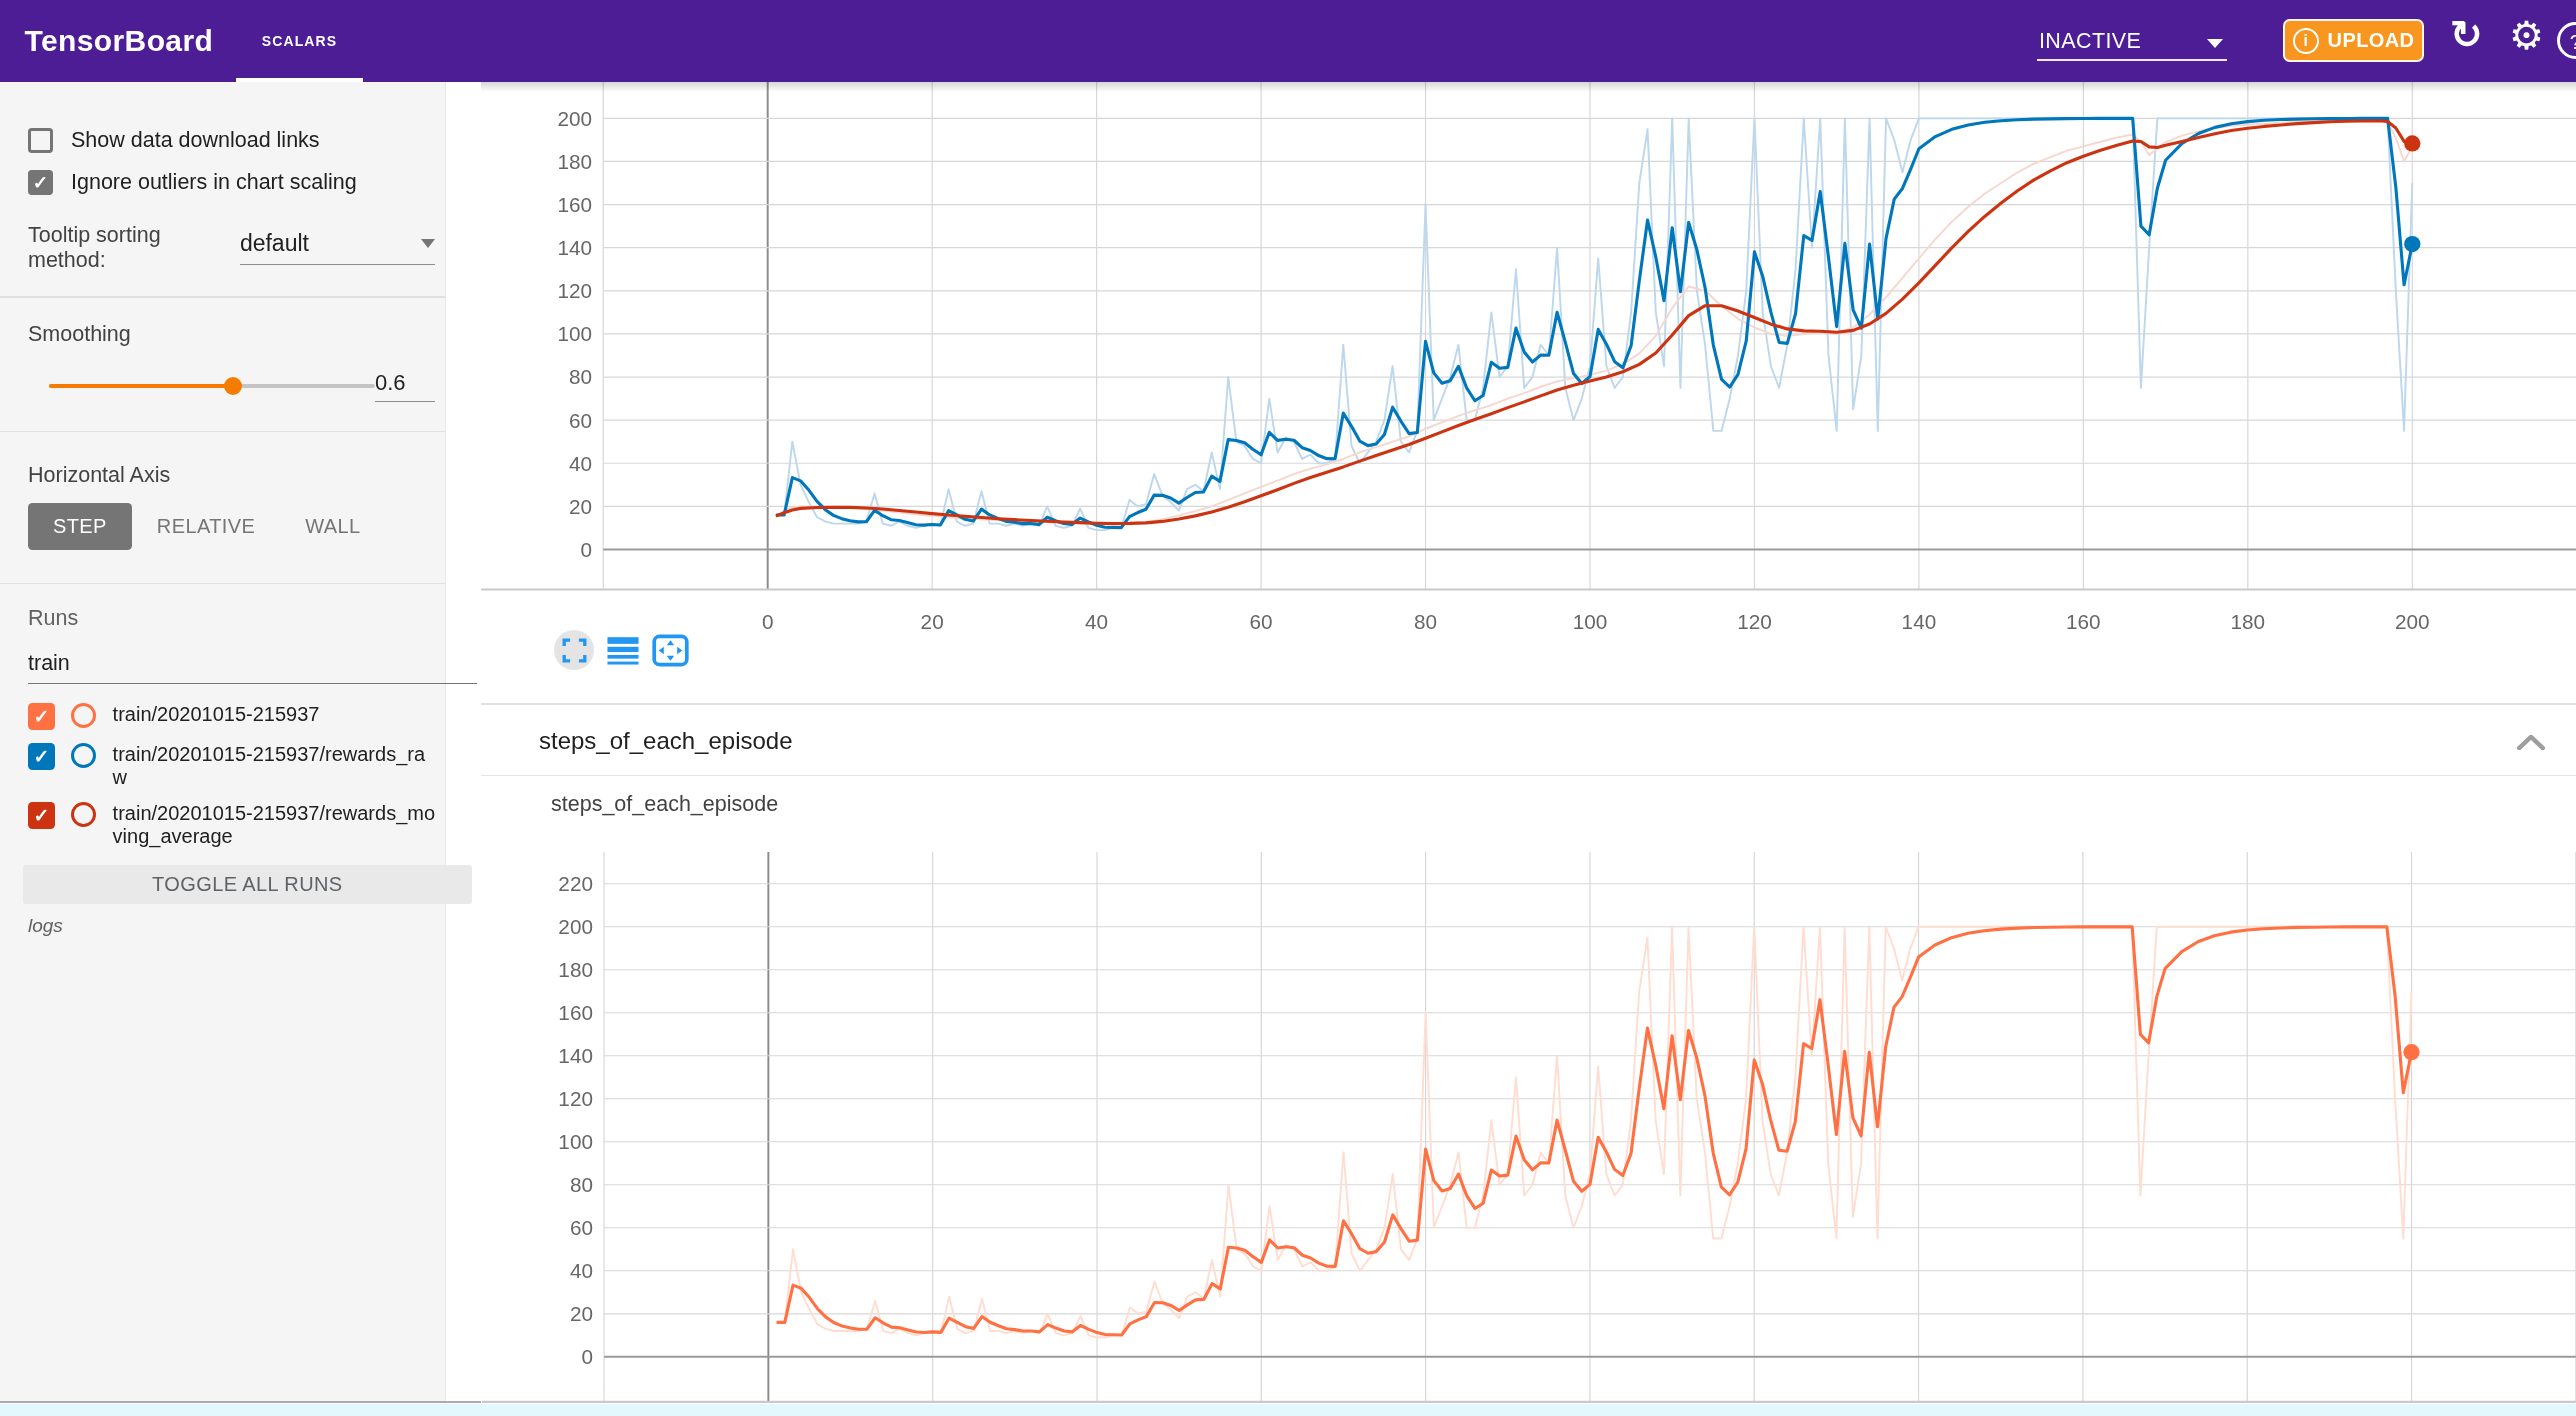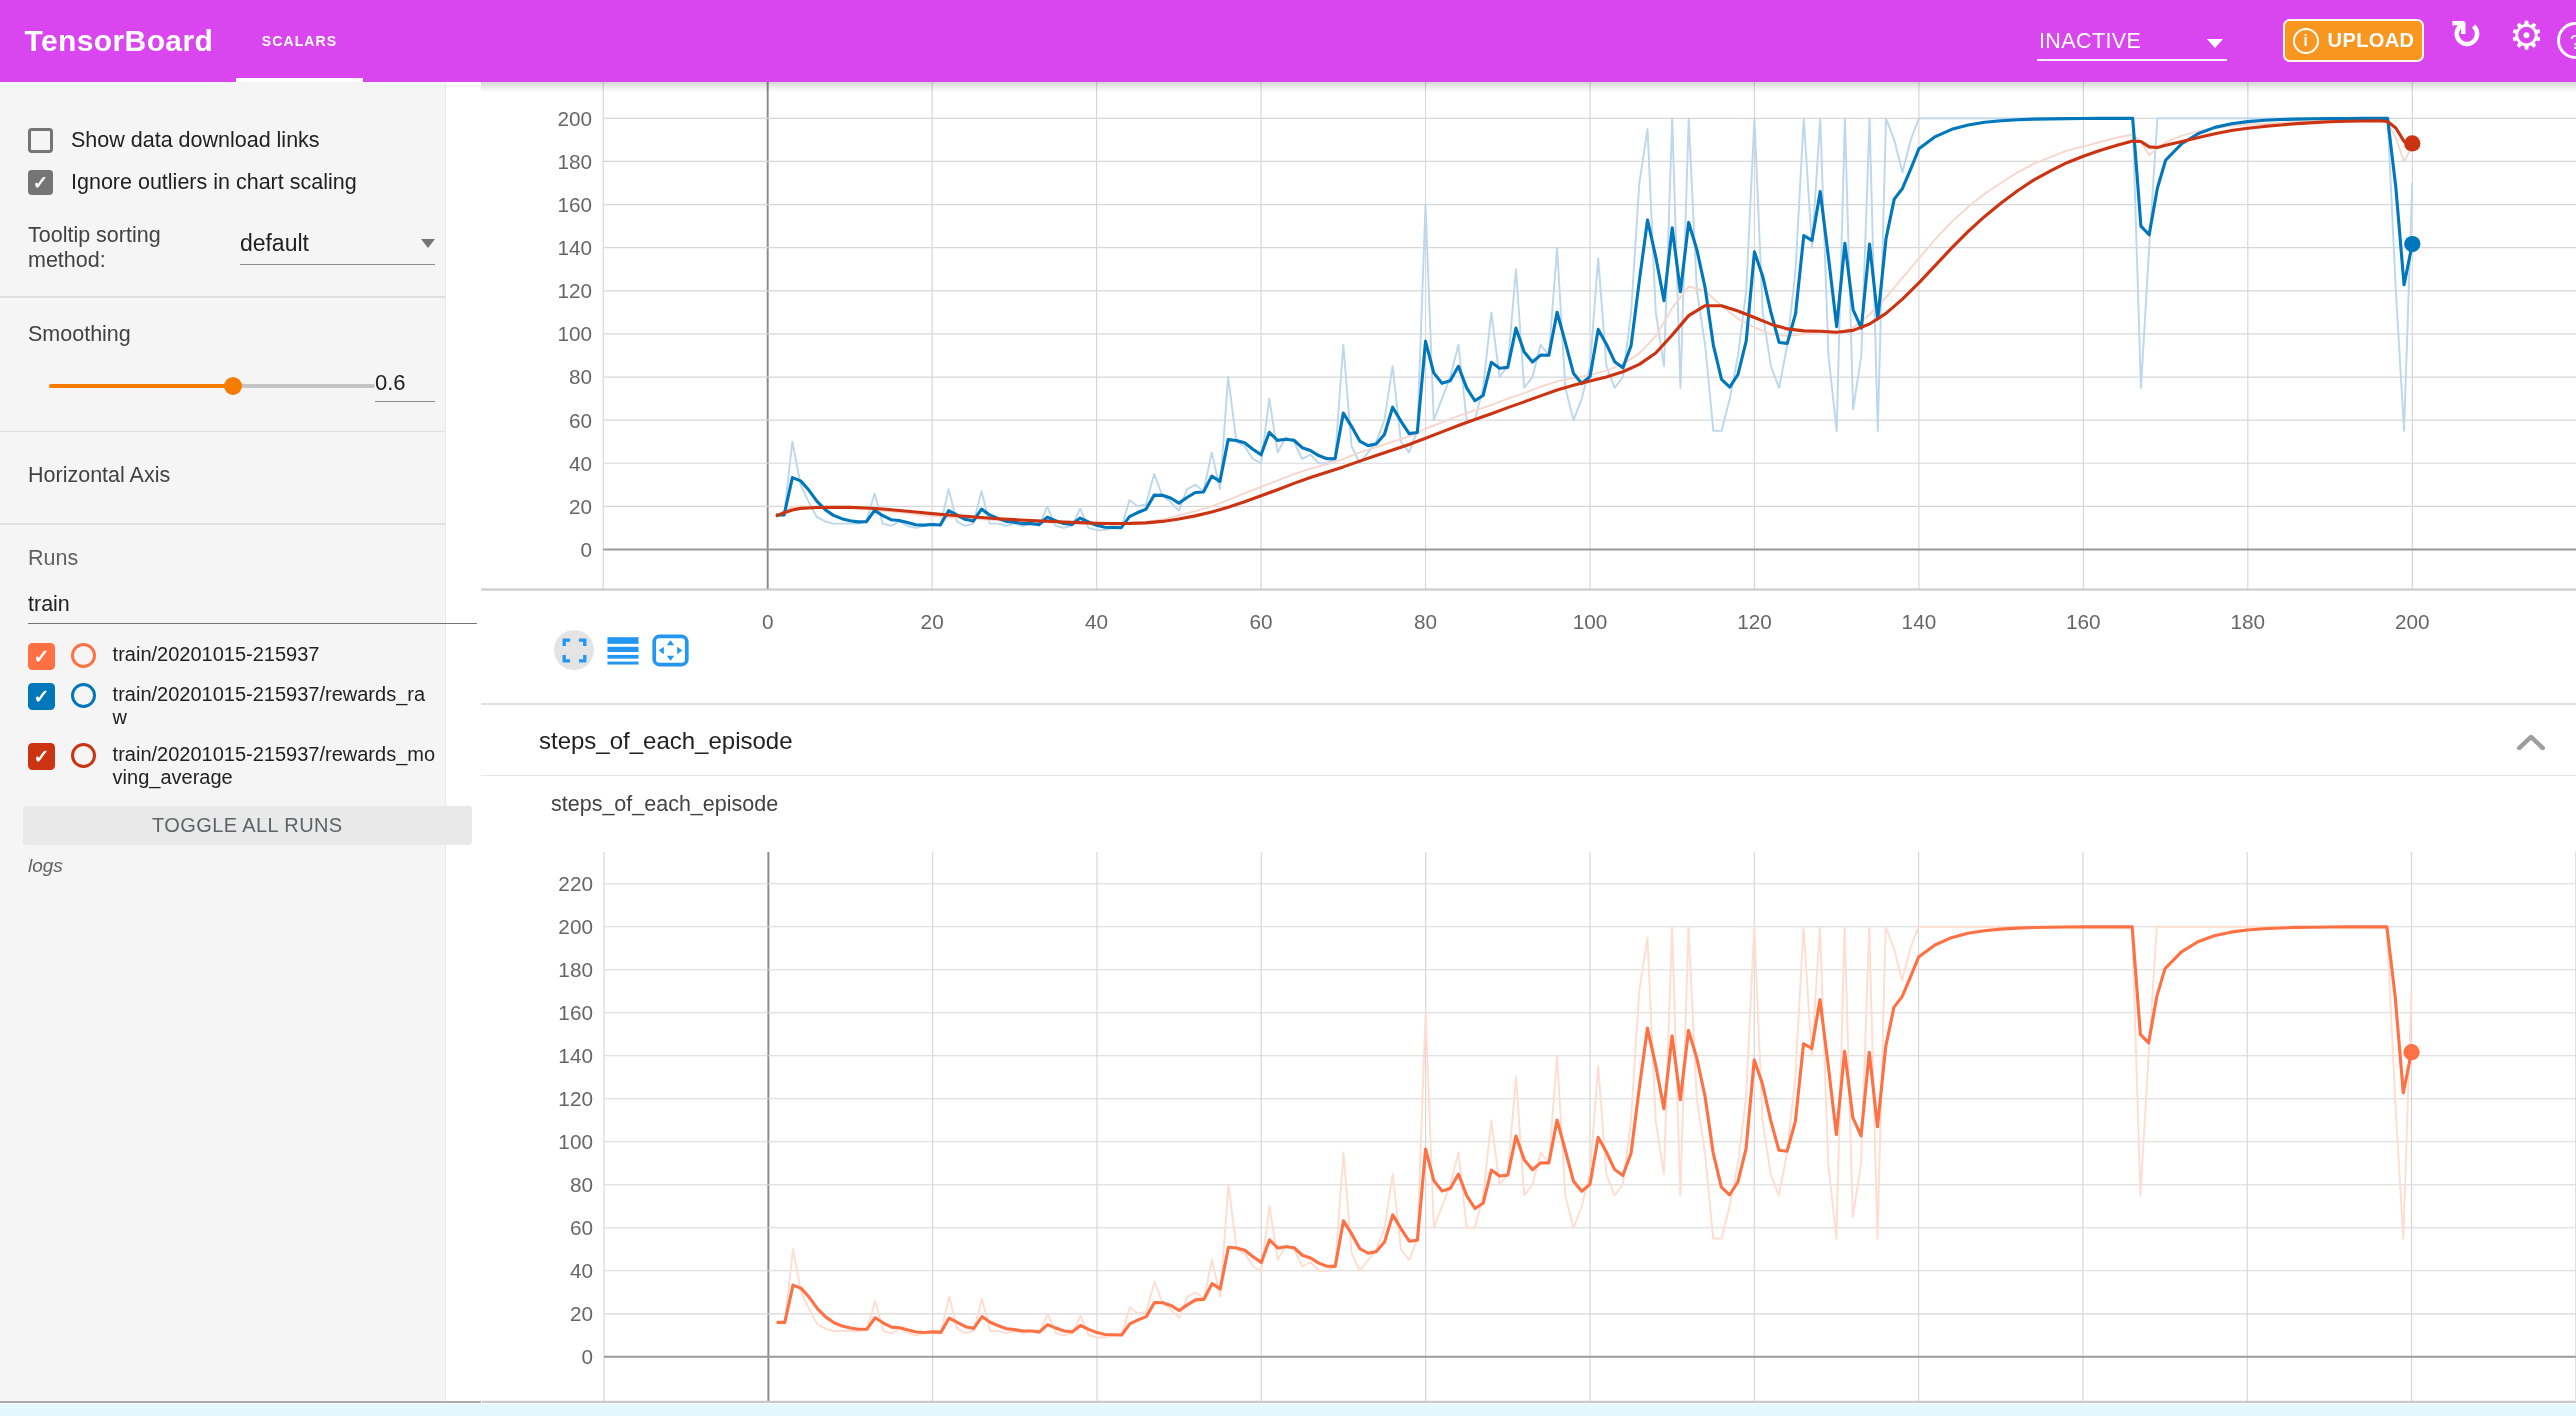--- a/index.html
+++ b/index.html
@@ -1,19 +1,19 @@
 <!DOCTYPE html>
 <html style="font-size:12px"><head>
 <meta charset="utf-8">
 <style>
   html,body{margin:0;padding:0;}
   body{width:2576px;height:1416px;position:relative;overflow:hidden;background:#fff;
        font-family:"Liberation Sans",sans-serif;-webkit-font-smoothing:antialiased;}
   
-  .appbar{position:absolute;left:0;top:0;width:2576px;height:82px;background:#d946ef;z-index:30;}
+  .appbar{position:absolute;left:0;top:0;width:2576px;height:82px;background:#4c1d95;z-index:30;}
   .appbar-title{position:absolute;left:24.4px;top:0;height:82px;line-height:82px;color:#fff;font-size:30px;font-weight:bold;letter-spacing:0.4px;}
   .tab{position:absolute;left:236px;top:0;height:82px;width:127px;text-align:center;line-height:82px;color:#fff;font-size:14px;font-weight:bold;letter-spacing:1.1px;}
   .tab-underline{position:absolute;left:236px;bottom:0;width:127px;height:4.4px;background:#fff;}
   .status-box{position:absolute;left:2039px;top:0;height:82px;color:#fff;font-size:21.5px;line-height:82px;letter-spacing:0.4px;}
   .status-caret{position:absolute;left:2207px;top:39px;width:0;height:0;border-left:8.1px solid transparent;border-right:8.1px solid transparent;border-top:9.6px solid #fff;}
   .status-underline{position:absolute;left:2037px;top:59px;width:190px;height:1.5px;background:rgba(255,255,255,.9);}
   .upload-btn{position:absolute;left:2283px;top:19px;width:141px;height:43px;border:2.2px solid rgba(255,255,255,.9);border-radius:6.7px;background:#f8961f;display:flex;align-items:center;justify-content:center;gap:9px;box-sizing:border-box;cursor:pointer;}
   .info-circle{width:22px;height:22px;border:2.2px solid #fff;border-radius:50%;color:#fff;font-size:15.6px;line-height:22px;text-align:center;font-weight:bold;}
   .upload-label{color:#fff;font-size:20px;font-weight:bold;letter-spacing:0.4px;}
   .hdr-ic{position:absolute;color:#fff;cursor:pointer;}
@@ -107,20 +107,25 @@
       <div class="slider-track" style="margin-left:21px;">
         <div class="slider-fill" id="smooth-fill" style="width: 56.4%;"></div>
         <div class="slider-thumb" id="smooth-thumb" style="left: calc(56.4% - 9px);"></div>
       </div>
       <div class="smooth-val">0.6</div>
     </div>
   </div>
   <div class="hr" style="margin-top:29px;"></div>
   <div class="sb">
     <div class="sec-label" style="margin-top:28px;height:30px;line-height:30px;">Horizontal Axis</div>
+    <div class="row" id="axis-buttons" style="margin-top:12.6px;">
+        <div class="axis-btn sel">STEP</div>
+        <div class="axis-btn">RELATIVE</div>
+        <div class="axis-btn">WALL</div>
+      </div>
   </div>
   <div class="hr" style="margin-top:33px;"></div>
   <div class="sb">
     <div class="runs-label" style="margin-top:18.5px;height:30px;line-height:30px;">Runs</div>
     <input class="filter-input" style="margin-top: 18.5px;" value="train">
     <div id="run-list" style="margin-top:19px;">
         <div class="row" style="align-items: flex-start;">
           <div class="run-cb" style="background:#ff7043">✓</div>
           <div class="run-radio" style="border-color:#ff7043"></div>
           <div class="run-name">train/20201015-215937</div>

